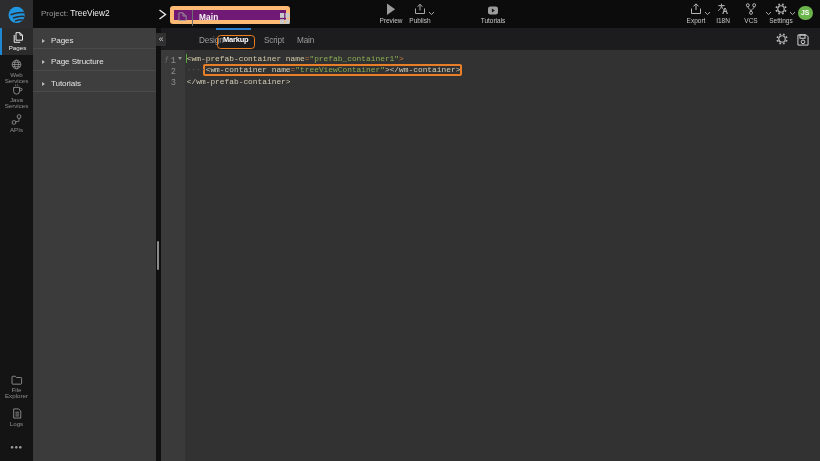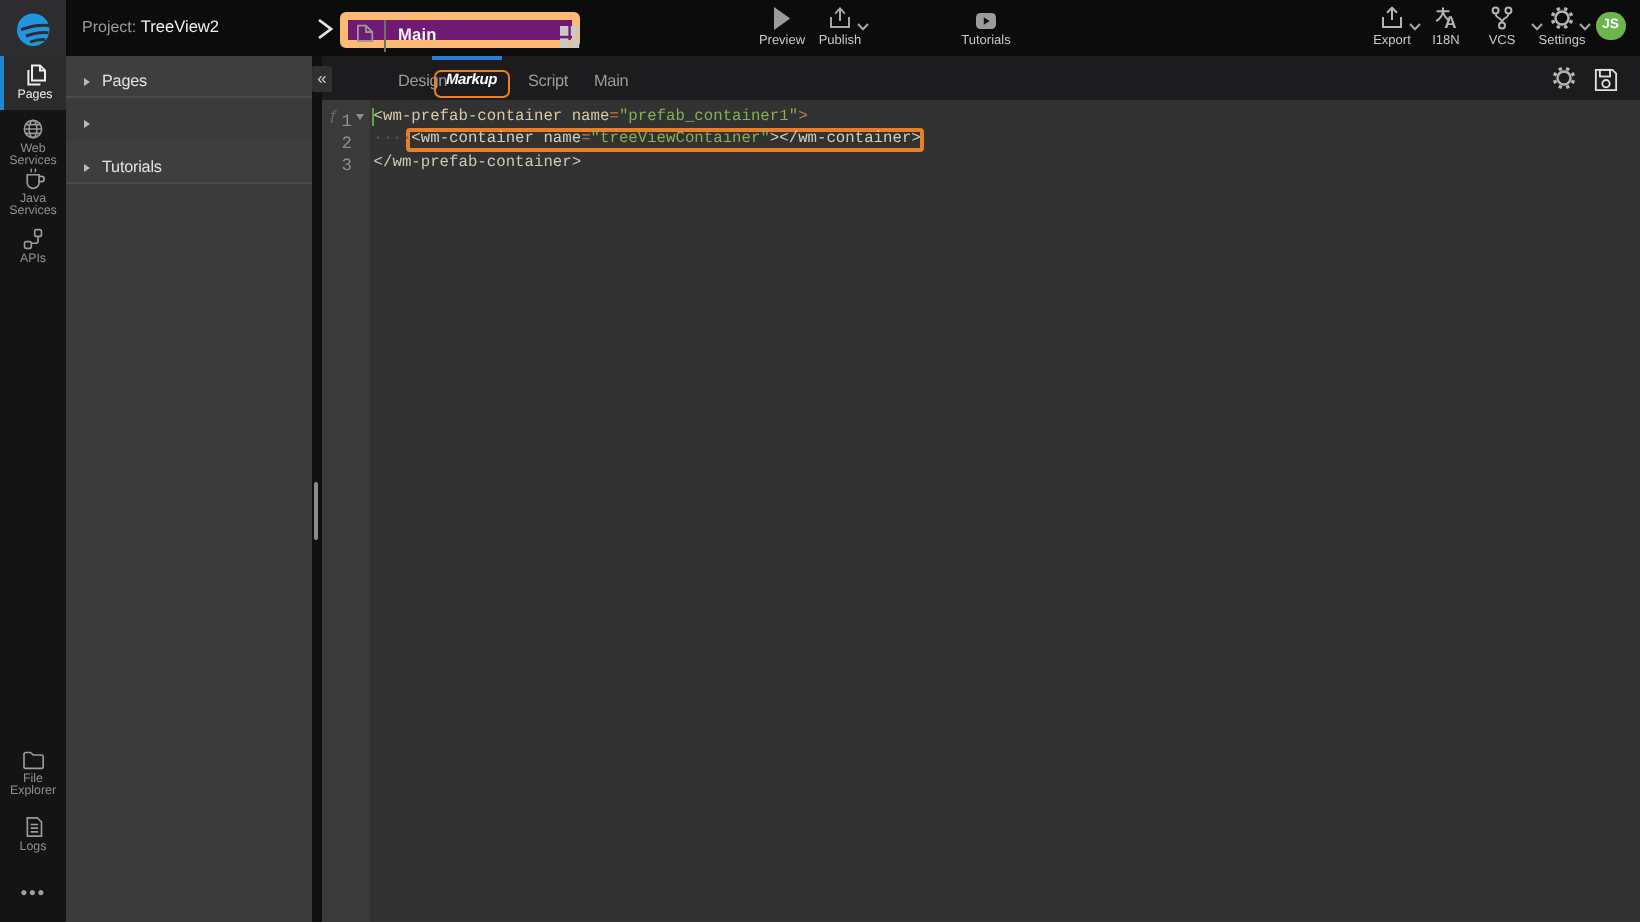--- a/index.html
+++ b/index.html
@@ -32,21 +32,21 @@
   .prow { left:33px; width:123px; height:21.3px; background:#3e3e3e; border-bottom:1px solid #4a4a4a; color:#e3e3e3; font-size:8.1px; letter-spacing:-0.1px; line-height:26.5px; padding-left:18px; }
   .tri { width:0; height:0; border-left:3.6px solid #b9b9b9; border-top:2.6px solid transparent; border-bottom:2.6px solid transparent; }
   #divider { left:156px; top:28px; width:5px; height:433px; background:#101010; }
 
   
   #tabbar { left:161px; top:28px; width:659px; height:22px; background:#1c1c1e; }
   #collapsebtn { left:156px; top:32.5px; width:10px; height:13px; background:#303030; color:#cfcfcf; font-size:8.5px; line-height:12px; text-align:center; border-radius:1px; }
   .tab { top:29.5px; height:22px; line-height:22px; font-size:8.2px; letter-spacing:-0.15px; color:#9b9b9b; }
   #tab-markup-box { left:217px; top:34.5px; width:37.5px; height:14px; border:1.8px solid #ec7f1f; border-radius:3.5px; }
   #tab-markup-blue { left:216px; top:28px; width:35px; height:2px; background:#2a7fd0; }
-  #tab-markup { color:#ffffff; font-weight:bold; font-size:7.5px; letter-spacing:-0.2px;font-style:italic; }
+  #tab-markup { color:#ffffff; font-weight:bold; font-size:7.5px; letter-spacing:-0.2px; }
 
   
   #editor { left:161px; top:50px; width:659px; height:411px; background:#323232; }
   #gutter { left:161px; top:50px; width:23.5px; height:411px; background:#3a3a3a; }
   .lnum { width:7px; text-align:right; font-size:8.7px; color:#8e8e8e; font-family:"Liberation Mono", monospace; }
   #code { left:186.8px; top:50px; width:630px; height:411px; font-family:"Liberation Mono", monospace; font-size:7.86px; line-height:11.5px; white-space:pre; }
   .cl { position:absolute; left:0; }
   .g  { color:#d5cba9; }
   .gv { color:#8aad53; }
   .o  { color:#c97c3c; }
@@ -202,20 +202,21 @@
     <svg width="10" height="11" viewBox="0 0 12 13">
         <path d="M2 1 h6 l2.5 2.5 v8.5 h-8.5 z" stroke="#9a9a9a" fill="none"></path>
         <path d="M4 5 h4.5 M4 7.2 h4.5 M4 9.4 h4.5" stroke="#9a9a9a" fill="none"></path>
       </svg>
     Logs
   </div>
   <div class="abs" style="left:0;top:444px;width:33px;text-align:center;color:#a0a0a0;font-size:6px;letter-spacing:.6px;">●●●</div>
 
   <div class="abs" id="panel"></div>
   <div class="abs prow" style="top:28px;">Pages</div>
+  <div class="abs prow" style="top:49.3px;">Page Structure</div>
   <div class="abs prow" style="top:70.6px;">Tutorials</div>
   <div class="abs tri" style="left:41.5px;top:39px;"></div>
   <div class="abs tri" style="left:41.5px;top:60.3px;"></div>
   <div class="abs tri" style="left:41.5px;top:81.6px;"></div>
   <div class="abs" id="divider"></div>
   <div class="abs" style="left:156.7px;top:241px;width:2.3px;height:29px;background:#8b8b8b;border-radius:2px;"></div>
 
   <div class="abs" id="tabbar"></div>
   <div class="abs" id="collapsebtn">«</div>
   <div class="abs tab" style="left:199px;">Design</div>

